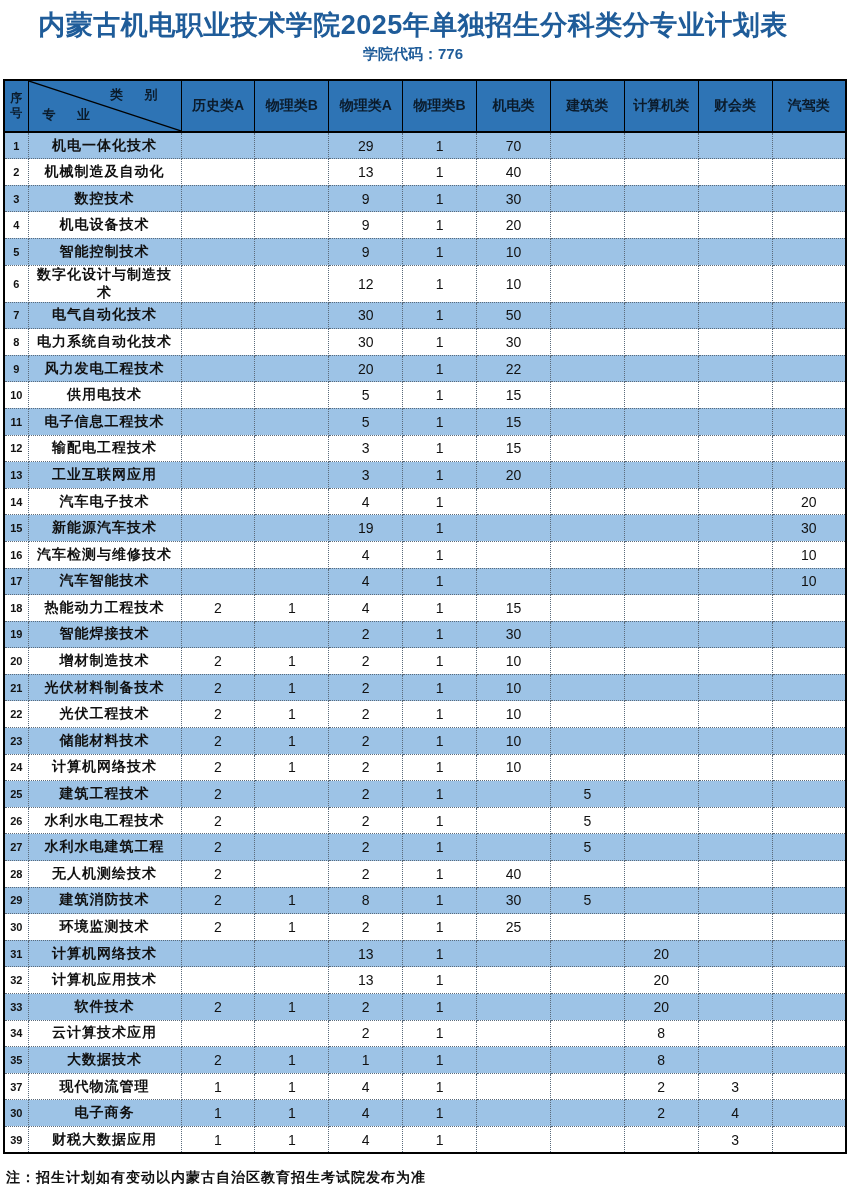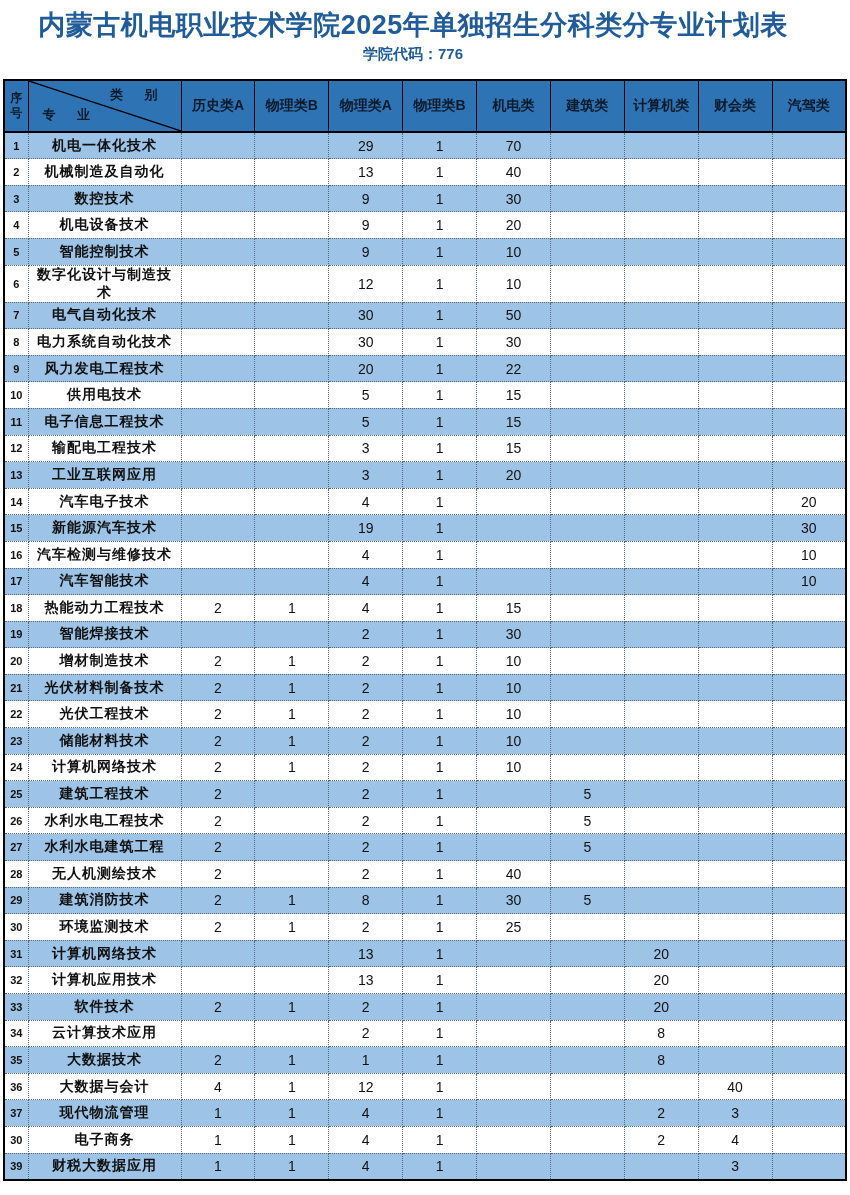--- a/index.html
+++ b/index.html
@@ -583,33 +583,20 @@
           <td class="val">1</td>
           <td class="val">1</td>
           <td class="val">1</td>
           <td class="val"></td>
           <td class="val"></td>
           <td class="val">8</td>
           <td class="val"></td>
           <td class="val"></td>
         </tr>
         <tr>
-          <td class="serial">36</td>
-          <td class="major">大数据与会计</td>
-          <td class="val">4</td>
-          <td class="val">1</td>
-          <td class="val">12</td>
-          <td class="val">1</td>
-          <td class="val"></td>
-          <td class="val"></td>
-          <td class="val"></td>
-          <td class="val">40</td>
-          <td class="val"></td>
-        </tr>
-        <tr>
           <td class="serial">37</td>
           <td class="major">现代物流管理</td>
           <td class="val">1</td>
           <td class="val">1</td>
           <td class="val">4</td>
           <td class="val">1</td>
           <td class="val"></td>
           <td class="val"></td>
           <td class="val">2</td>
           <td class="val">3</td>

